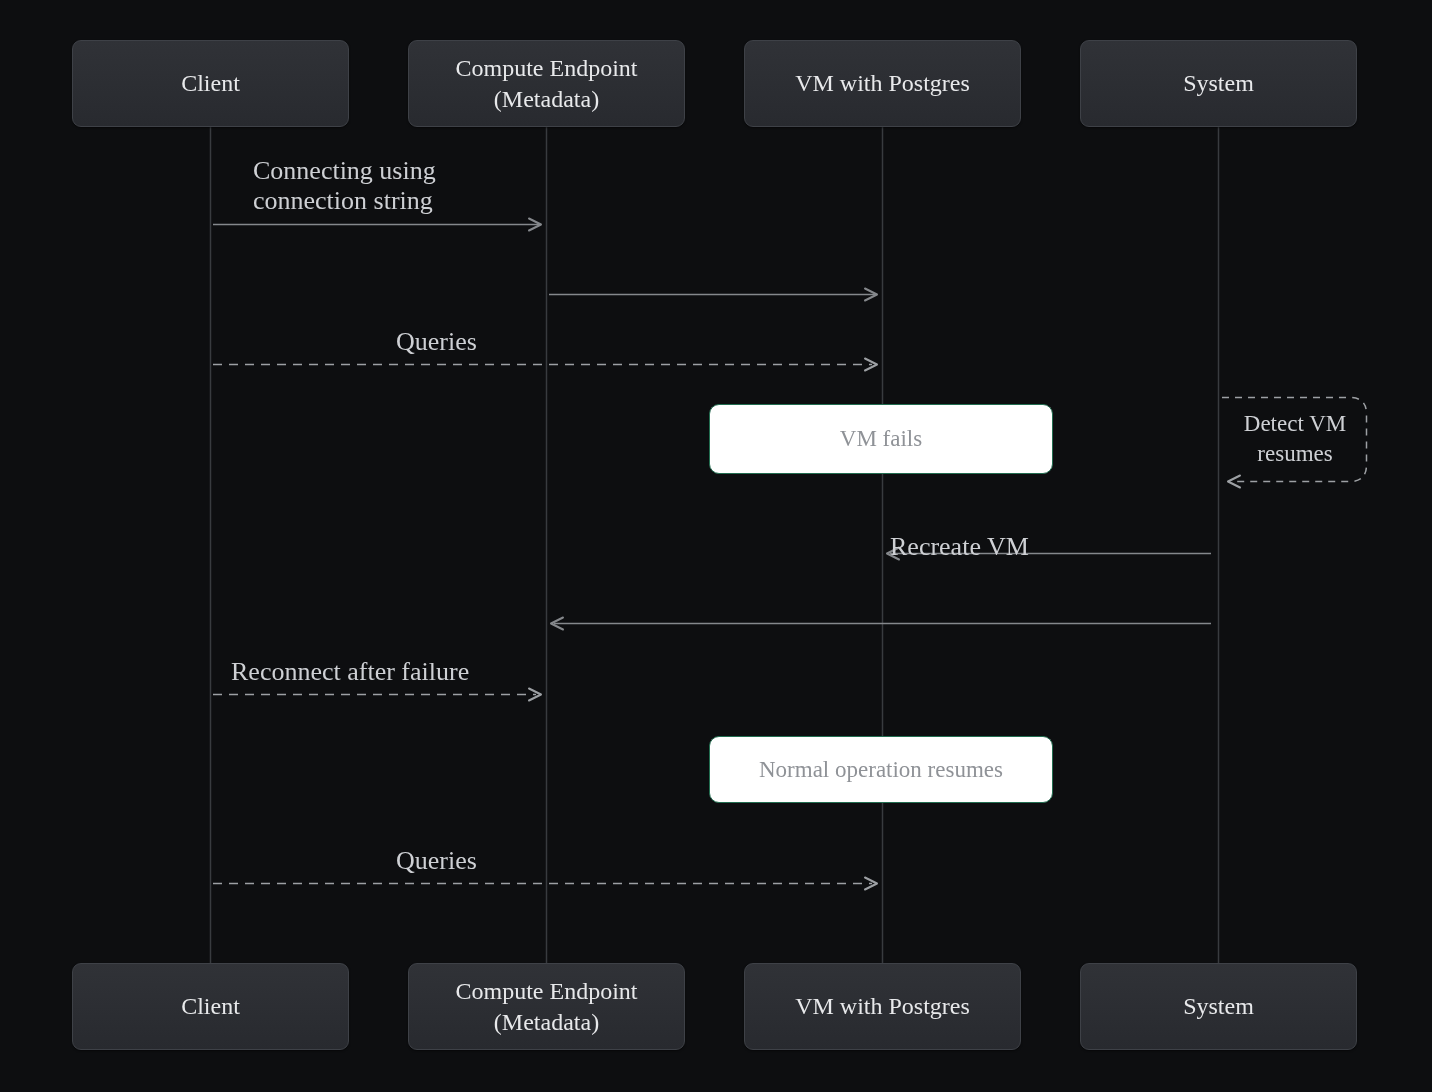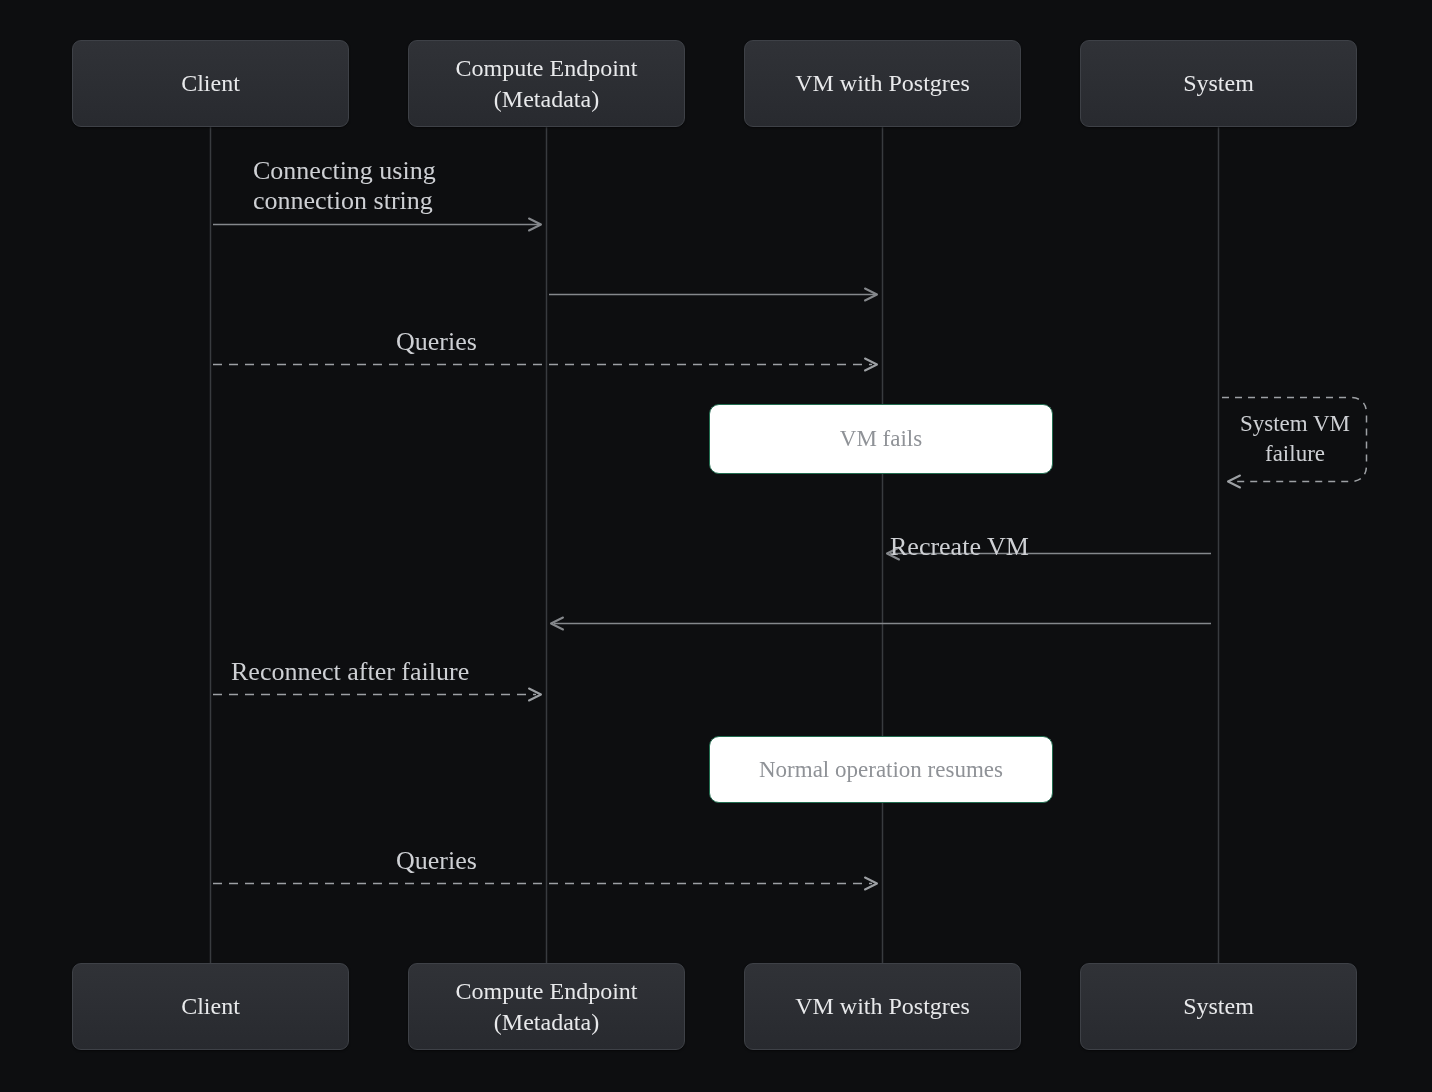--- a/index.html
+++ b/index.html
@@ -94,18 +94,18 @@
   <div class="actor" style="left:408px;top:963px;">Compute Endpoint (Metadata)</div>
   <div class="actor" style="left:744px;top:963px;">VM with Postgres</div>
   <div class="actor" style="left:1080px;top:963px;">System</div>
 
   <div class="msg-label" style="left:378px;top:156px;width:250px;">Connecting using connection string</div>
   <div class="msg-label" style="left:546px;top:327px;width:300px;">Queries</div>
   <div class="msg-label" style="left:1050px;top:532px;width:320px;">Recreate VM</div>
   <div class="msg-label" style="left:391px;top:657px;width:320px;">Reconnect after failure</div>
   <div class="msg-label" style="left:546px;top:846px;width:300px;">Queries</div>
 
-  <div class="self-msg-text" style="left:1295px;top:409px;width:112px;">System VM failure</div>
+  <div class="self-msg-text" style="left:1295px;top:409px;width:112px;">Detect VM resumes</div>
 
   <div class="note" style="left:709px;top:404px;width:344px;height:70px;">VM fails</div>
   <div class="note" style="left:709px;top:736px;width:344px;height:67px;">Normal operation resumes</div>
 
 </div>
 
 </body></html>

